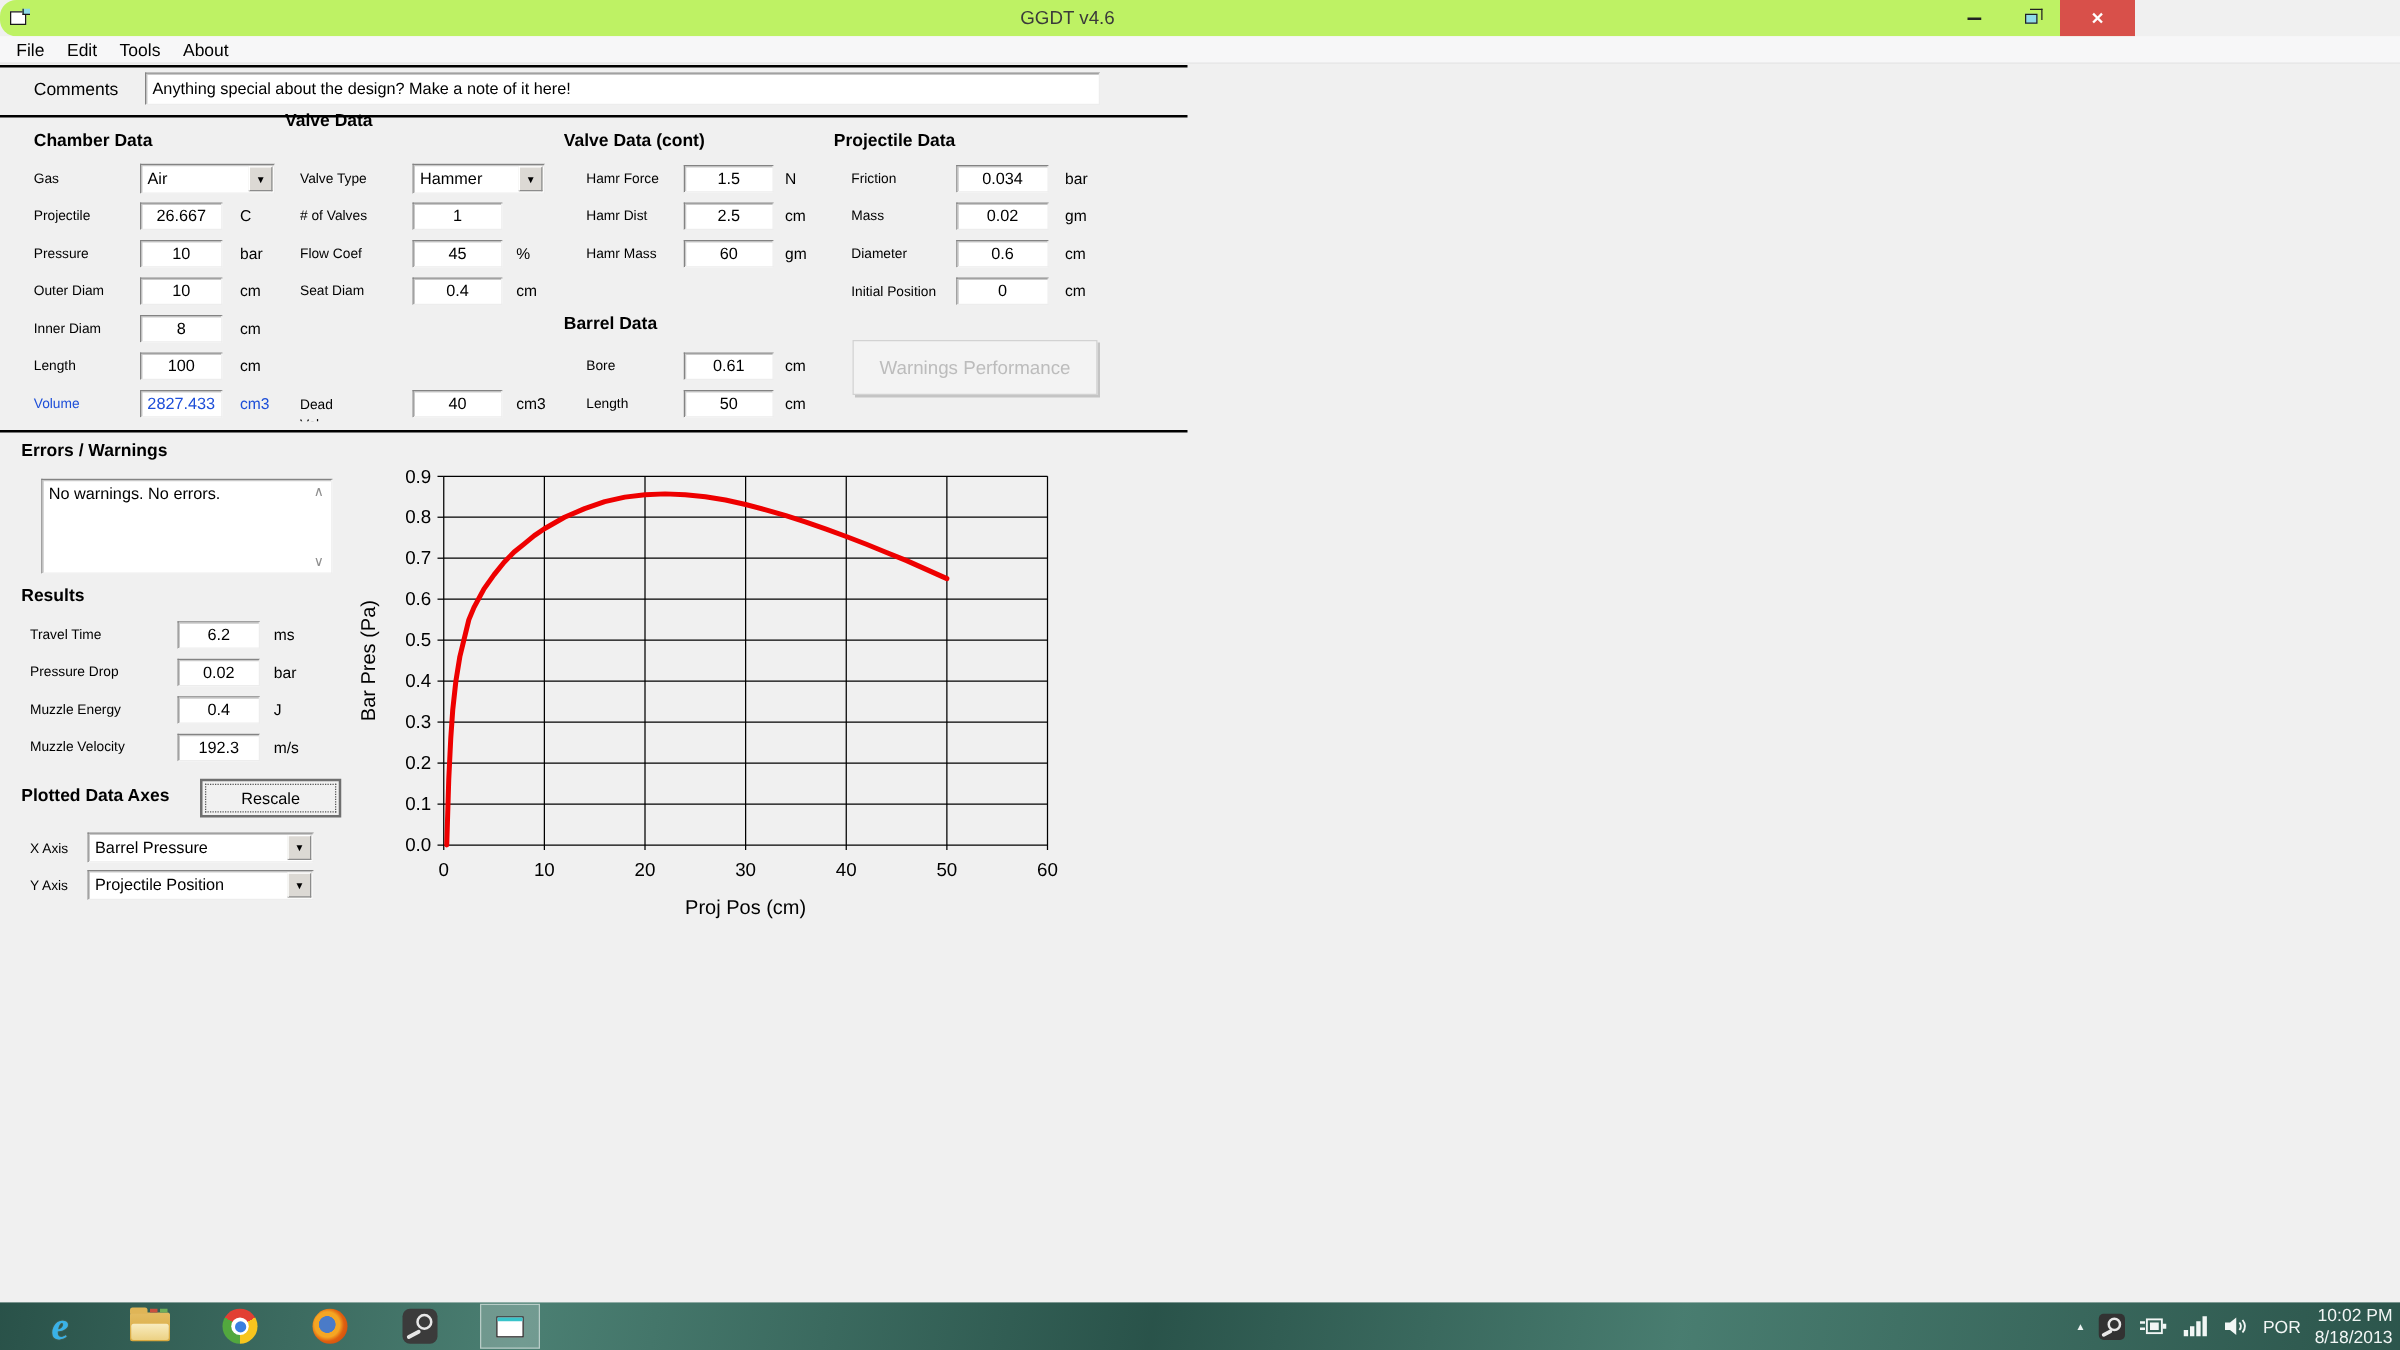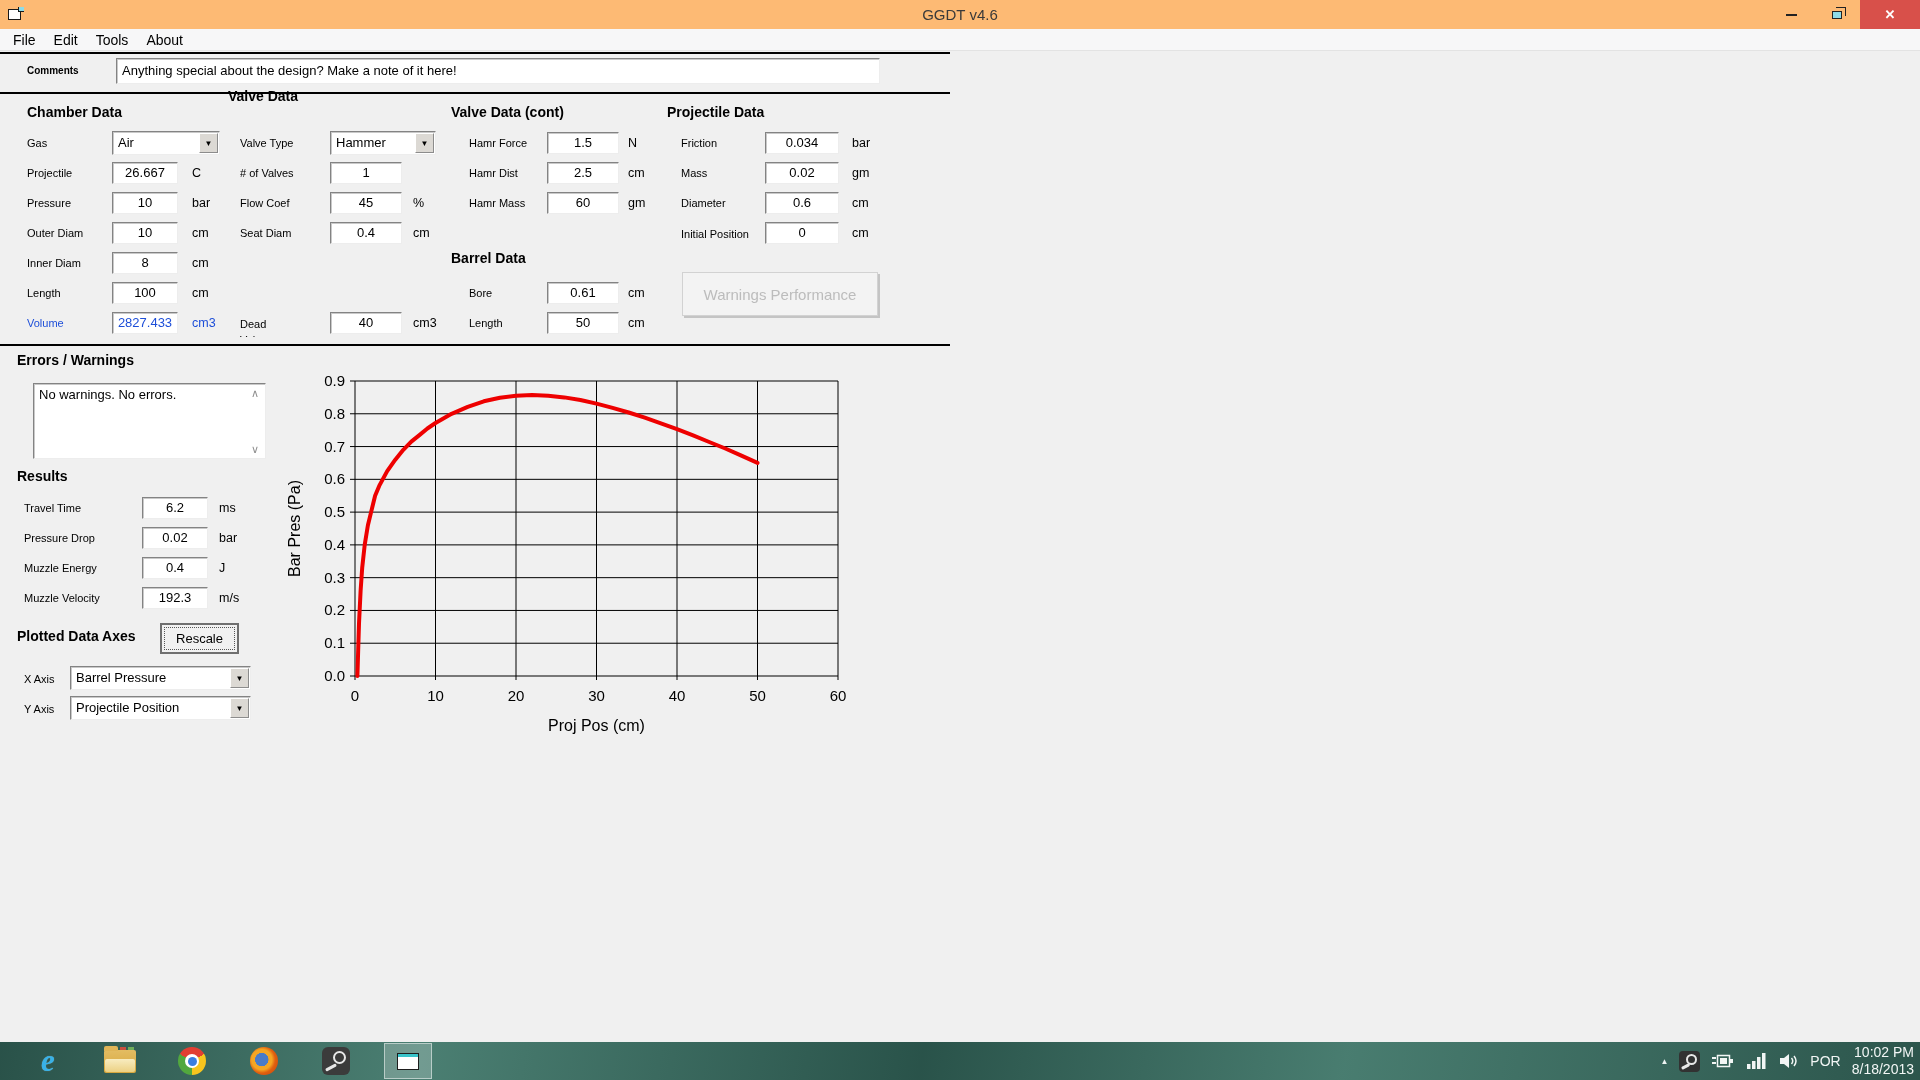--- a/index.html
+++ b/index.html
@@ -1,21 +1,21 @@
 <!DOCTYPE html>
 <html><head>
 <meta charset="utf-8">
 <style>
   * { margin:0; padding:0; box-sizing:border-box; }
   html,body { width:1920px; height:1080px; overflow:hidden; }
   .screen { position:relative; width:1920px; height:1080px; background:#f0f0f0;
             font-family:"Liberation Sans", sans-serif; color:#000; }
 
   
-  .titlebar { position:absolute; left:0; top:0; width:1920px; height:29px; background:#fdba74; }
+  .titlebar { position:absolute; left:0; top:0; width:1708px; height:29px; background:#bef264;border-radius:13px; }
   .title-text { position:absolute; left:0; right:0; top:0; height:29px; text-align:center;
                 line-height:29px; font-size:15px; color:#3a3a3a; }
   .appicon { position:absolute; left:8px; top:7px; width:16px; height:14px; }
   .appicon .pg { position:absolute; left:0; top:2px; width:13px; height:11px; background:#fff; border:1.5px solid #1a1a1a; }
   .appicon .pg::before { content:''; position:absolute; right:-4px; top:-3px; width:5px; height:4px; border-left:1.5px solid #1a1a1a; border-bottom:1.5px solid #1a1a1a; background:#8edbe7; }
   .wincontrols { position:absolute; right:0; top:0; height:29px; display:flex; }
   .wc { width:46px; height:29px; display:flex; align-items:center; justify-content:center; font-size:14px; color:#222; }
   .wc-close { width:60px; background:#d8504a; color:#fff; font-size:13px; font-weight:bold; }
   .restore-glyph { position:relative; width:10px; height:8px; border:1.5px solid #222; background:#8edbe7; }
   .restore-glyph::before { content:''; position:absolute; left:2.5px; top:-4.5px; width:9px; height:8px;
@@ -38,21 +38,21 @@
   .dis { color:#1d4ed8; }
   .combo { position:absolute; height:24px; background:#fff; border:1px solid; border-color:#838383 #ededed #ededed #838383;
            box-shadow:inset 1px 1px 0 #c9c9c9; font-size:13px; }
   .combo-val { position:absolute; left:5px; top:3px; }
   .combo-btn { position:absolute; right:1px; top:1px; bottom:1px; width:19px; background:#dcd9d4;
                border:1px solid; border-color:#fff #8c8c8c #8c8c8c #fff; display:flex; align-items:center;
                justify-content:center; font-size:8px; color:#000; }
   .btn-calc { position:absolute; left:682px; top:272px; width:196px; height:44px; background:#f3f3f3;
               border:1px solid #d2d2d2; box-shadow:2px 2px 0 rgba(0,0,0,0.18); color:#bcbcbc;
               font-size:15px; display:flex; align-items:center; justify-content:center; }
-  .btn-rescale { position:absolute; left:160px; top:623px; width:79px; height:31px; background:#f1f1f1;
+  .btn-rescale { position:absolute; left:160px; top:623px; width:113px; height:31px; background:#f1f1f1;
                  border:2px solid #6f6f6f; outline:1px dotted #555; outline-offset:-5px;
                  font-size:13px; display:flex; align-items:center; justify-content:center; }
   .errbox { position:absolute; left:17px; top:383px; width:233px; height:76px; background:#fff;
             border:1px solid; border-color:#838383 #ededed #ededed #838383; box-shadow:inset 1px 1px 0 #c9c9c9;
             font-size:13px; padding:3px 20px 3px 5px;margin-left:16px; }
   .scr { position:absolute; right:3px; width:14px; height:14px; color:#8f8f8f; font-size:11px;
          display:flex; align-items:center; justify-content:center; }
 
   
   #chart-svg { position:absolute; left:280px; top:355px; font-family:"Liberation Sans", sans-serif; }
@@ -118,21 +118,21 @@
     <span class="menu-item">File</span>
     <span class="menu-item">Edit</span>
     <span class="menu-item">Tools</span>
     <span class="menu-item">About</span>
   </div>
 
   <div class="sep" style="top:52px"></div>
   <div class="sep" style="top:92px"></div>
   <div class="sep" style="top:344px"></div>
 
-  <span class="fl" style="left:27px;top:63px;font-weight:bold;font-size:10px">Comments</span>
+  <span class="fl" style="left:27px;top:63px;font-weight:normal;font-size:14px">Comments</span>
   <div class="tb tb-left" style="left:116px;top:58px;width:764px;height:26px;line-height:23px">Anything special about the design?  Make a note of it here!</div>
 
   <span class="hdr" style="left:27px;top:104px">Chamber Data</span>
   <span class="hdr" style="left:228px;top:88px">Valve Data</span>
   <span class="hdr" style="left:451px;top:104px">Valve Data (cont)</span>
   <span class="hdr" style="left:667px;top:104px">Projectile Data</span>
   <span class="hdr" style="left:451px;top:250px">Barrel Data</span>
 
   <span class="fl" style="left:27px;top:135px">Gas</span>
   <div class="combo" style="left:112px;top:131px;width:108px">

